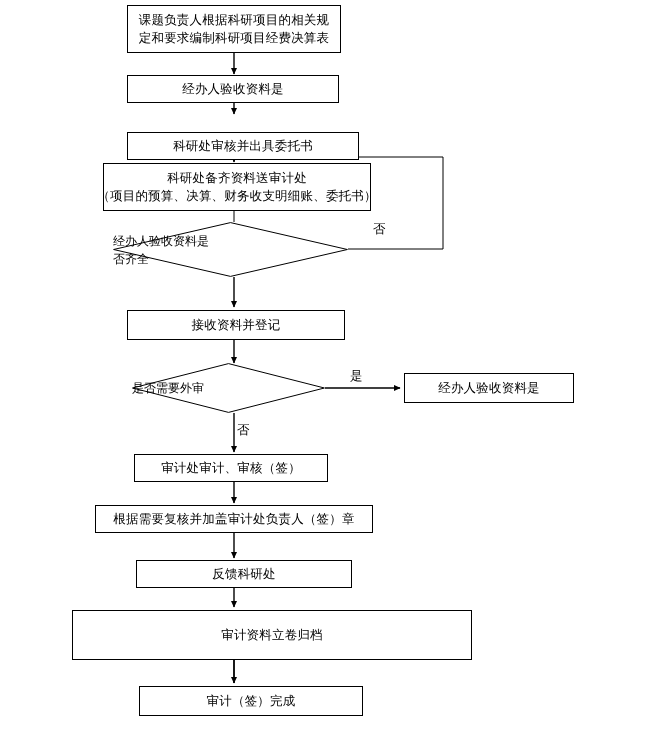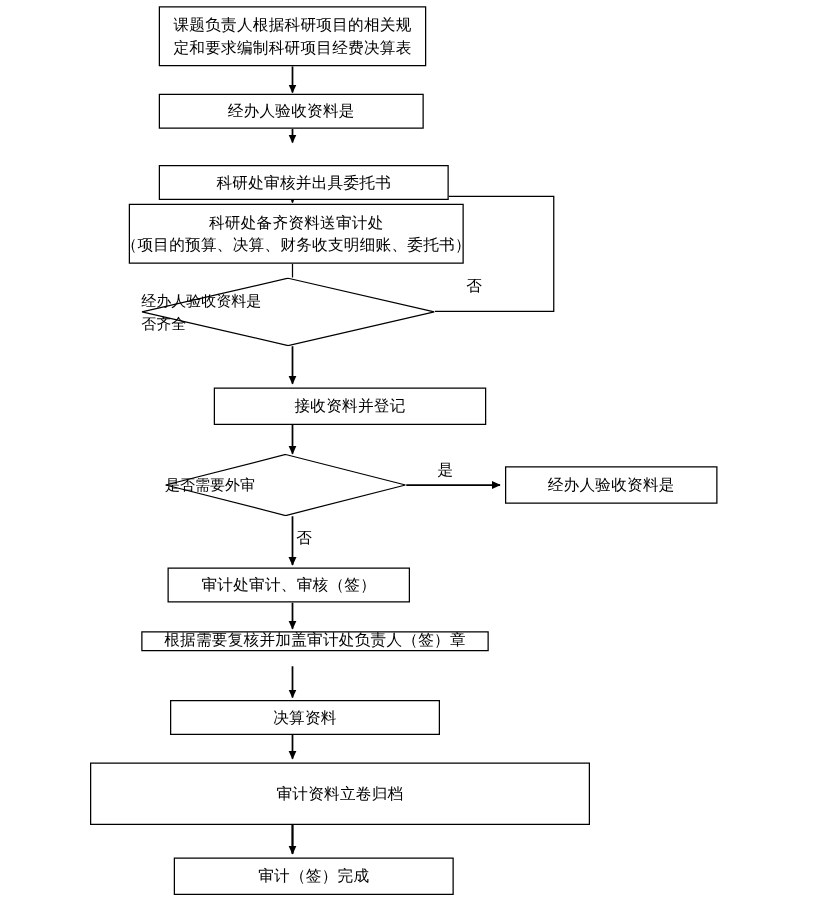--- a/index.html
+++ b/index.html
@@ -145,21 +145,21 @@
       <polygon points="117.5,0.6 234.4,27.5 117.5,54.4 0.6,27.5" fill="#ffffff" stroke="#000000" stroke-width="1"></polygon>
     </svg>
     <div class="diamond-label">
       <span class="line">经办人验收资料是</span>
       <span class="line">否齐全</span>
     </div>
   </div>
 
   <div class="edge-label" style="left:373px; top:221px;">否</div>
 
-  <div class="node" style="left:127px; top:310px; width:218px; height:30px;margin-left:44px;">
+  <div class="node" style="left:127px; top:310px; width:218px; height:30px;">
     <span class="line">接收资料并登记</span>
   </div>
 
   <div class="diamond-wrap" style="left:132px; top:363px; width:193px; height:50px;">
     <svg width="193" height="50" viewBox="0 0 193 50" xmlns="http://www.w3.org/2000/svg">
       <polygon points="96.5,0.6 192.4,25 96.5,49.4 0.6,25" fill="#ffffff" stroke="#000000" stroke-width="1"></polygon>
     </svg>
     <div class="diamond-label">
       <span class="line">是否需要外审</span>
     </div>
@@ -169,26 +169,26 @@
   <div class="edge-label" style="left:237px; top:422px;">否</div>
 
   <div class="node" style="left:404px; top:373px; width:170px; height:30px;">
     <span class="line">经办人验收资料是</span>
   </div>
 
   <div class="node" style="left:134px; top:454px; width:194px; height:28px;justify-content:center;">
     <span class="line">审计处审计、审核（签）</span>
   </div>
 
-  <div class="node" style="left:113px; top:505px; width:278px; height:16px;font-family:Liberation Mono, monospace;">
+  <div class="node" style="left:95px; top:505px; width:278px; height:28px;">
     <span class="line">根据需要复核并加盖审计处负责人（签）章</span>
   </div>
 
   <div class="node" style="left:136px; top:560px; width:216px; height:28px;">
-    <span class="line">决算资料</span>
+    <span class="line">反馈科研处</span>
   </div>
 
   <div class="node" style="left:72px; top:610px; width:400px; height:50px;align-items:center;">
     <span class="line">审计资料立卷归档</span>
   </div>
 
   <div class="node" style="left:127px; top:686px; width:224px; height:30px;margin-left:12px;">
     <span class="line">审计（签）完成</span>
   </div>
 

